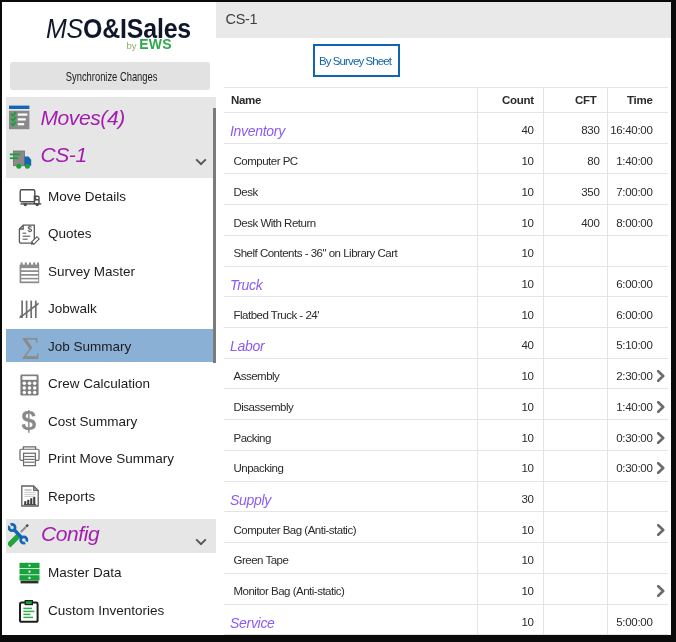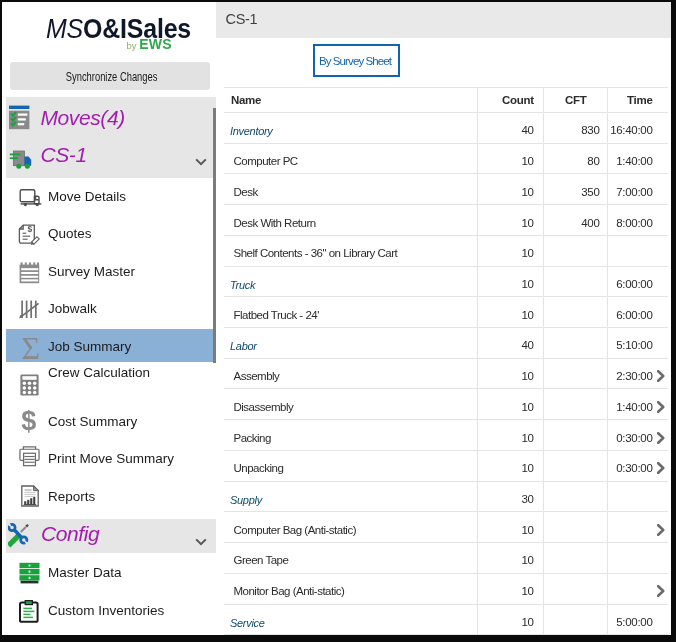--- a/index.html
+++ b/index.html
@@ -33,21 +33,21 @@
 #tbl { position:absolute; left:222px; top:85px; width:444px; }
 .th { display:flex; height:26px; border-top:1px solid #e4e4e4; border-bottom:1px solid #e4e4e4; font-weight:bold; }
 .th .c { letter-spacing:-0.3px; }
 .th .c { display:flex; align-items:center; }
 .tr { display:flex; height:30.72px; border-bottom:1px solid #e4e4e4; }
 .tr .c { display:flex; align-items:center; padding-top:5px; }
 .c { font-size:11.5px; letter-spacing:-0.5px; color:#2b2b2b; overflow:hidden; white-space:nowrap; }
 .v,.t { letter-spacing:-0.3px !important; }
 .n { width:252.5px; padding-left:6px; }
 .ind { padding-left:9.5px; }
-.grn { color:#0c4a6e; font-style:italic; font-size:11px; letter-spacing:-0.3px; position:relative; top:1px; }
+.grn { color:#8b5cf6; font-style:italic; font-size:14px; letter-spacing:-0.3px; position:relative; top:1px; }
 .v { width:66px; justify-content:flex-end; padding-right:8.8px; border-left:1px solid #e4e4e4; }
 .v + .v { width:64px; padding-right:7px; }
 .t { width:61.5px !important; padding-right:15.5px !important; position:relative; }
 .chev { position:absolute; right:3.5px; top:50%; margin-top:-3.5px; }
 .hname { width:252.5px; padding-left:7px; }
 .hv { width:66px; justify-content:flex-end; padding-right:8.8px; border-left:1px solid #e4e4e4; }
 </style></head>
 <body>
 <div id="frame">
 
@@ -160,21 +160,21 @@
           <circle cx="9.5" cy="9.2" r="1.75"></circle>
           <circle cx="14.7" cy="9.2" r="1.75"></circle>
           <circle cx="4.3" cy="13.9" r="1.75"></circle>
           <circle cx="9.5" cy="13.9" r="1.75"></circle>
           <circle cx="14.7" cy="13.9" r="1.75"></circle>
           <circle cx="4.3" cy="18.6" r="1.75"></circle>
           <circle cx="9.5" cy="18.6" r="1.75"></circle>
           <circle cx="14.7" cy="18.6" r="1.75"></circle>
         </g>
       </svg></div>
-<div class="nlbl" style="top:360px">Crew Calculation</div>
+<div class="nlbl" style="top:371.0px">Crew Calculation</div>
 <div class="nico" style="left:17.5px;top:405.5px"><svg width="20" height="26" viewBox="0 0 20 26">
         <text x="1.2" y="22.3" font-family="Liberation Sans" font-size="27" font-weight="bold" fill="#8a8a8a">$</text>
       </svg></div>
 <div class="nlbl" style="top:408.5px">Cost Summary</div>
 <div class="nico" style="left:16.5px;top:443.0px"><svg width="21" height="23" viewBox="0 0 22 24">
         <g fill="none" stroke="#6a6a6a" stroke-width="1.3">
           <path d="M4.6 4.4 V2 H17.4 V4.4"></path>
           <rect x="1" y="4.4" width="20" height="11.6" rx="1.2"></rect>
           <rect x="4.8" y="8.6" width="12.4" height="13" fill="#fff"></rect>
         </g>
@@ -246,21 +246,21 @@
 
   <div id="topbar">
       <span>CS-1</span>
     </div>
   <div id="tab2">By Survey Sheet</div>
 
   <div id="tbl">
     <div class="th">
         <div class="c hname">Name</div>
         <div class="c hv">Count</div>
-        <div class="c hv" style="width:64px;padding-right:20px">CFT</div>
+        <div class="c hv" style="width:64px;padding-right:10px">CFT</div>
         <div class="c hv" style="width:61.5px;padding-right:15.5px">Time</div>
       </div>
 <div class="tr">
         <div class="c n grn">Inventory</div>
         <div class="c v">40</div>
         <div class="c v">830</div>
         <div class="c v t">16:40:00</div>
       </div>
 <div class="tr">
         <div class="c n ind">Computer PC</div>

